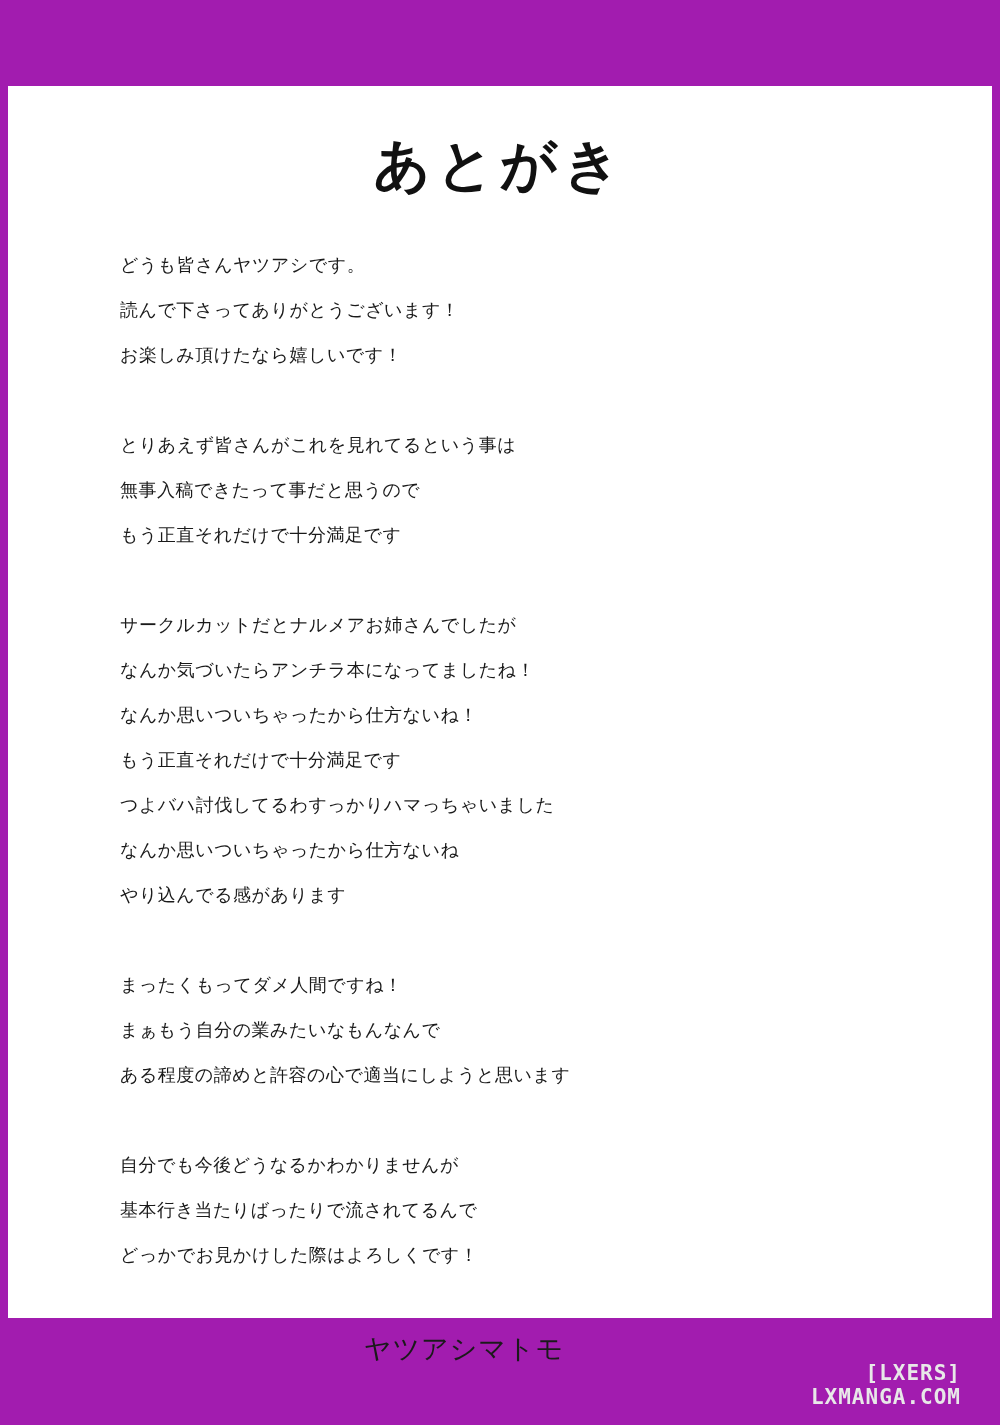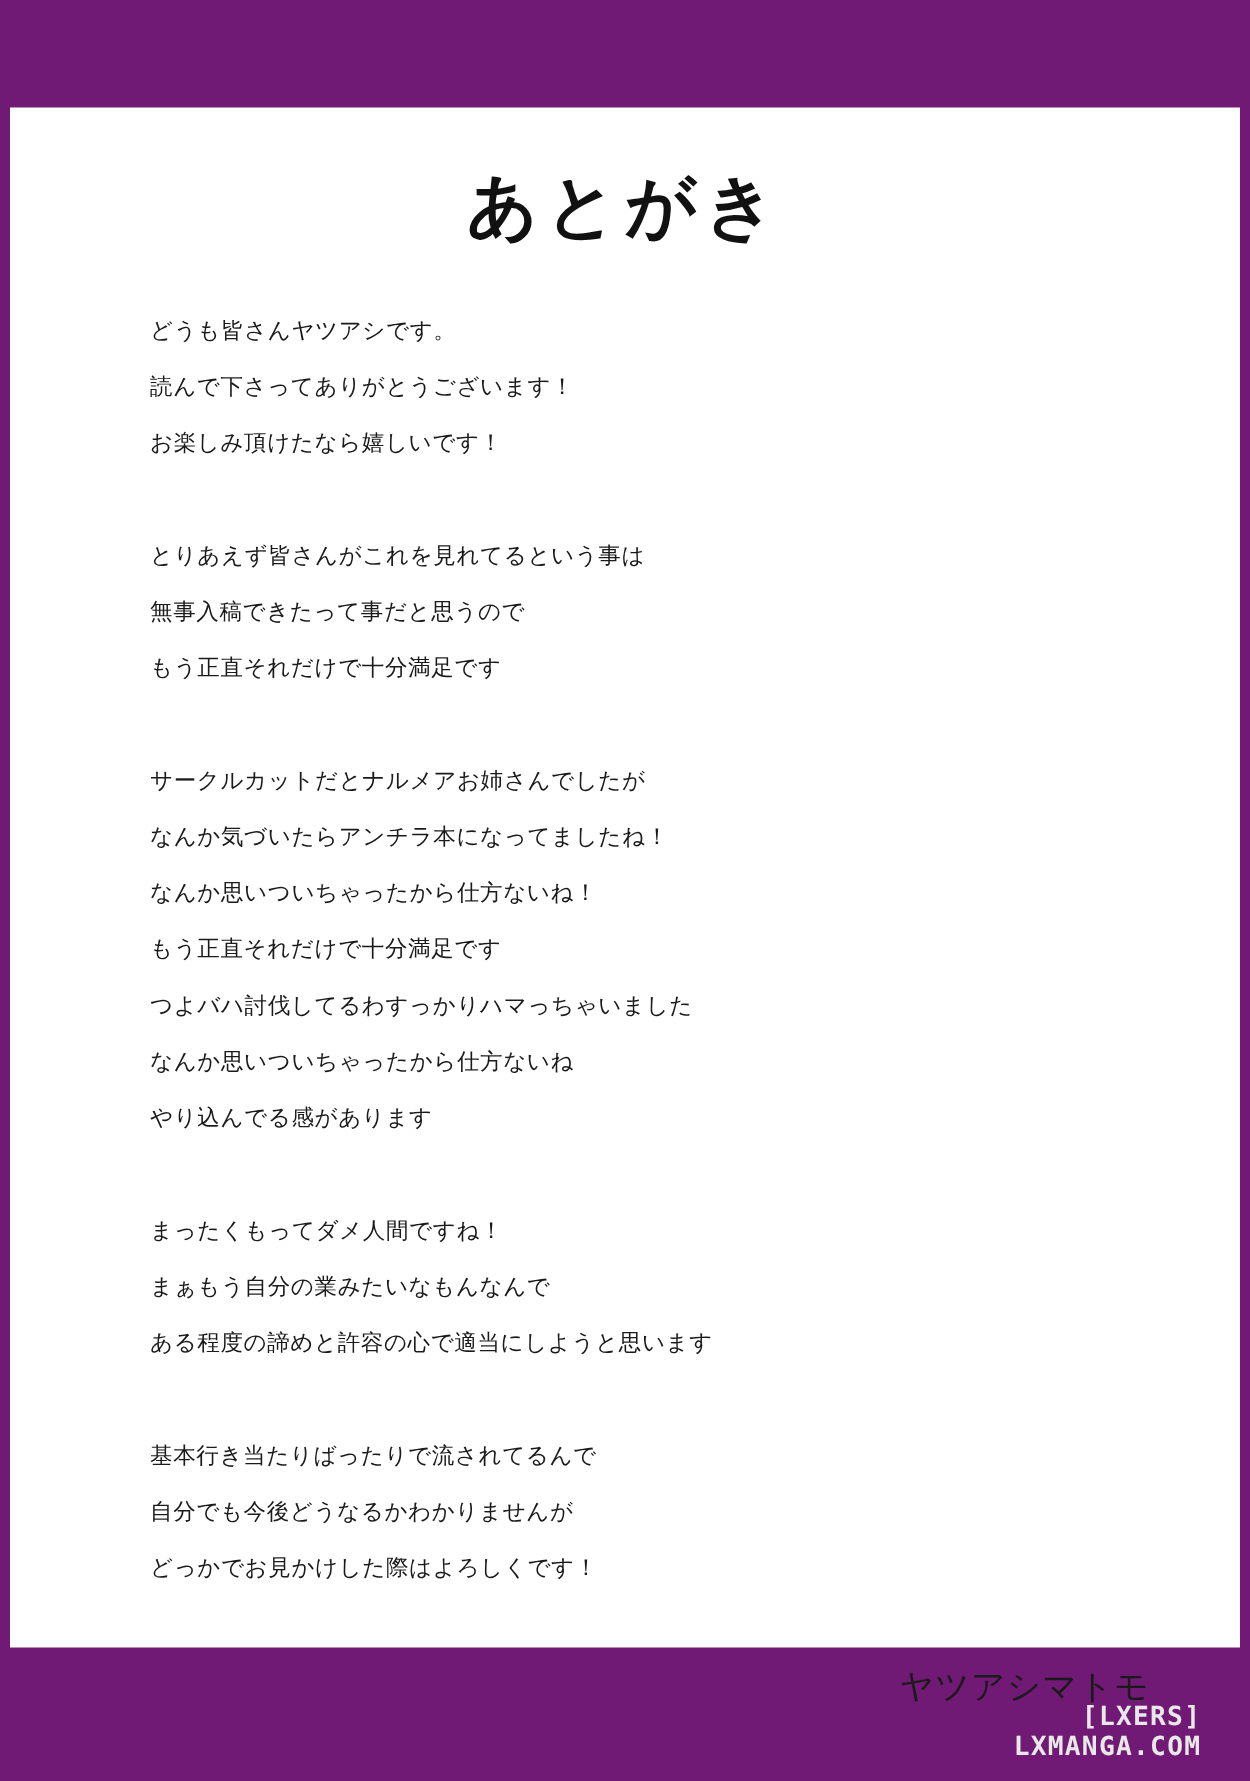--- a/index.html
+++ b/index.html
@@ -10,21 +10,21 @@
   body {
     width: 1000px;
     height: 1425px;
     font-family: "DejaVu Sans", "Liberation Sans", sans-serif;
     overflow: hidden;
   }
   .page {
     position: relative;
     width: 1000px;
     height: 1425px;
-    background: #701a75;
+    background: #a21caf;
     box-sizing: border-box;
   }
   
   .sheet {
     position: absolute;
     left: 8px;
     top: 86px;
     width: 984px;
     height: 1232px;
     background: #ffffff;
@@ -50,21 +50,21 @@
     margin-bottom: 45px;
   }
   .para:last-child {
     margin-bottom: 0;
   }
   .line {
     white-space: pre;
   }
   .signature {
     margin: 54px 72px 0 0;
-    text-align: right;
+    text-align: center;
     font-size: 27px;
     color: #1a1a1a;
     letter-spacing: 1px;
   }
   .watermark {
     position: absolute;
     right: 39px;
     bottom: 16px;
     text-align: right;
     color: #e8e8e8;
@@ -112,22 +112,22 @@
         <div class="line">やり込んでる感があります</div>
       </div>
 
       <div class="para">
         <div class="line">まったくもってダメ人間ですね！</div>
         <div class="line">まぁもう自分の業みたいなもんなんで</div>
         <div class="line">ある程度の諦めと許容の心で適当にしようと思います</div>
       </div>
 
       <div class="para">
+        <div class="line">自分でも今後どうなるかわかりませんが</div>
         <div class="line">基本行き当たりばったりで流されてるんで</div>
-        <div class="line">自分でも今後どうなるかわかりませんが</div>
         <div class="line">どっかでお見かけした際はよろしくです！</div>
       </div>
     </div>
 
     <div class="signature">ヤツアシマトモ</div>
   </div>
 
   <div class="watermark">
     <div class="wm-tag">[LXERS]</div>
     <div class="wm-site">LXMANGA.COM</div>

